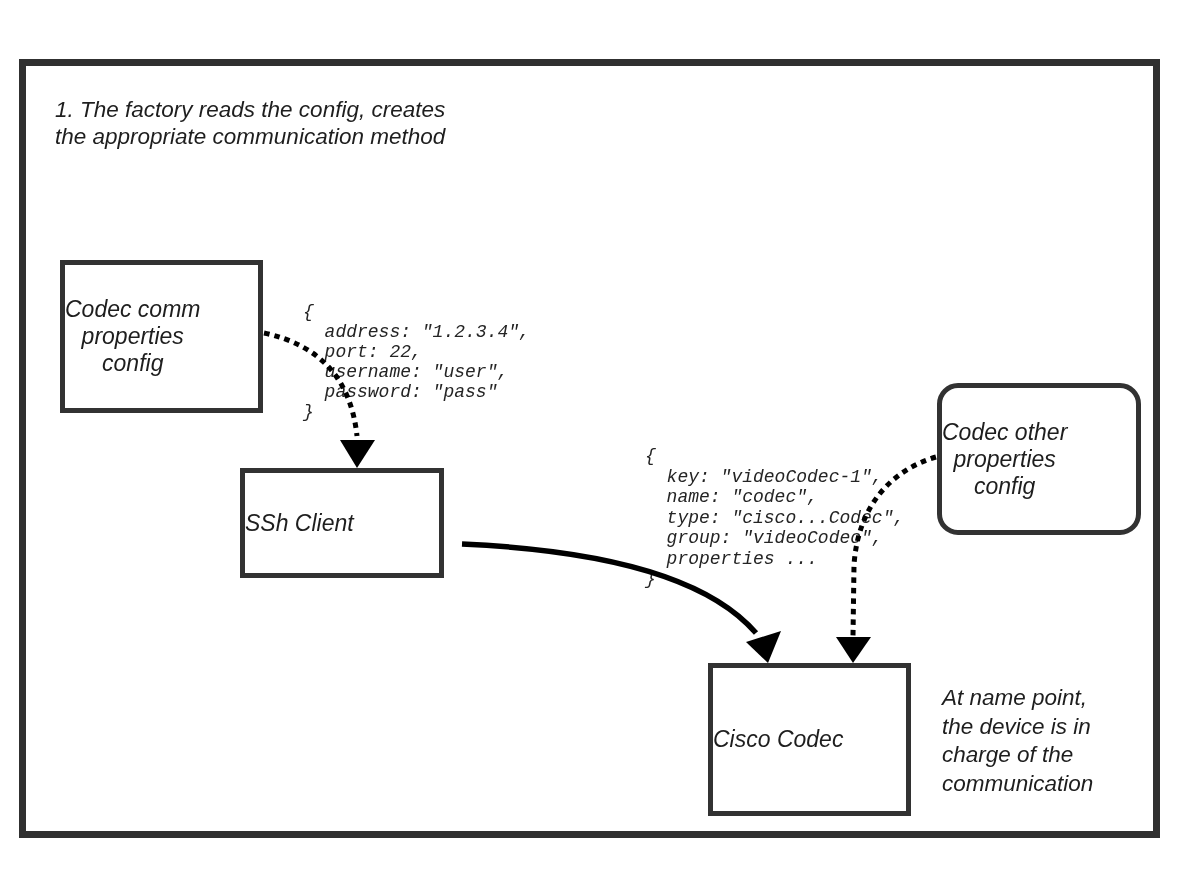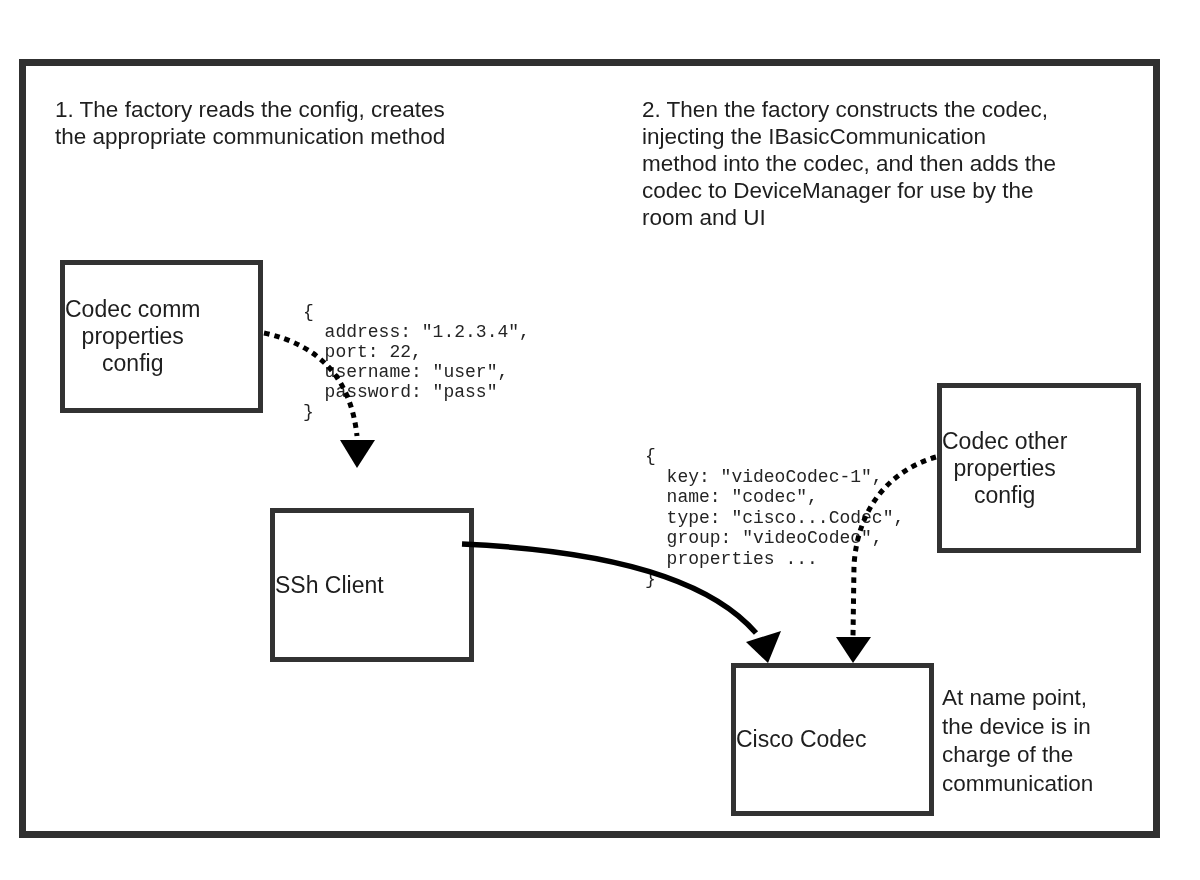--- a/index.html
+++ b/index.html
@@ -7,20 +7,21 @@
     width: 1200px; height: 880px;
     background: #ffffff;
     font-family: "Liberation Sans", sans-serif;
     color: #1e1e1e;
     overflow: hidden;
   }
   #stage {
     position: relative;
     width: 1200px; height: 880px;
     background: #ffffff;
+    font-style: italic;
   }
   .frame {
     position: absolute;
     left: 19px; top: 59px;
     width: 1141px; height: 779px;
     border: 7px solid #303030;
     background: transparent;
   }
   .annotation {
     position: absolute;
@@ -39,23 +40,23 @@
     display: flex;
     align-items: center;
     justify-content: flex-start;
     text-align: center;
     font-size: 23px;
     line-height: 27px;
     white-space: pre-line;
     color: #1e1e1e;
   }
   .node.codec-comm  { left: 60px;  top: 260px; width: 203px; height: 153px; }
-  .node.ssh-client  { left: 270px; top: 468px; width: 204px; height: 154px; margin-top: 40px; }
-  .node.codec-other { left: 937px; top: 383px; width: 204px; height: 170px; }
-  .node.cisco-codec { left: 731px; top: 663px; width: 203px; height: 153px; }
+  .node.ssh-client  { left: 240px; top: 468px; width: 204px; height: 110px; }
+  .node.codec-other { left: 937px; top: 383px; width: 204px; height: 152px; border-radius: 21px; }
+  .node.cisco-codec { left: 708px; top: 663px; width: 203px; height: 153px; }
   .code {
     position: absolute;
     font-family: "Liberation Mono", monospace;
     font-size: 18px;
     line-height: 20px;
     white-space: pre;
     color: #242424;
   }
   .code.comm-props  { left: 303px; top: 302px; }
   .code.codec-props { left: 645px; top: 446px; line-height: 20.5px; }
@@ -78,25 +79,20 @@
 </head>
 <body>
 
 <div id="stage">
 
   <div class="frame"></div>
 
   <div class="annotation step1">1. The factory reads the config, creates
 the appropriate communication method</div>
 
-  <div class="annotation step2">2. Then the factory constructs the codec,
-injecting the IBasicCommunication
-method into the codec, and then adds the
-codec to DeviceManager for use by the
-room and UI</div>
 
   <div class="annotation final-note">At name point,
 the device is in
 charge of the
 communication</div>
 
   <div class="node codec-comm">
     <span>Codec comm
 properties
 config</span>

